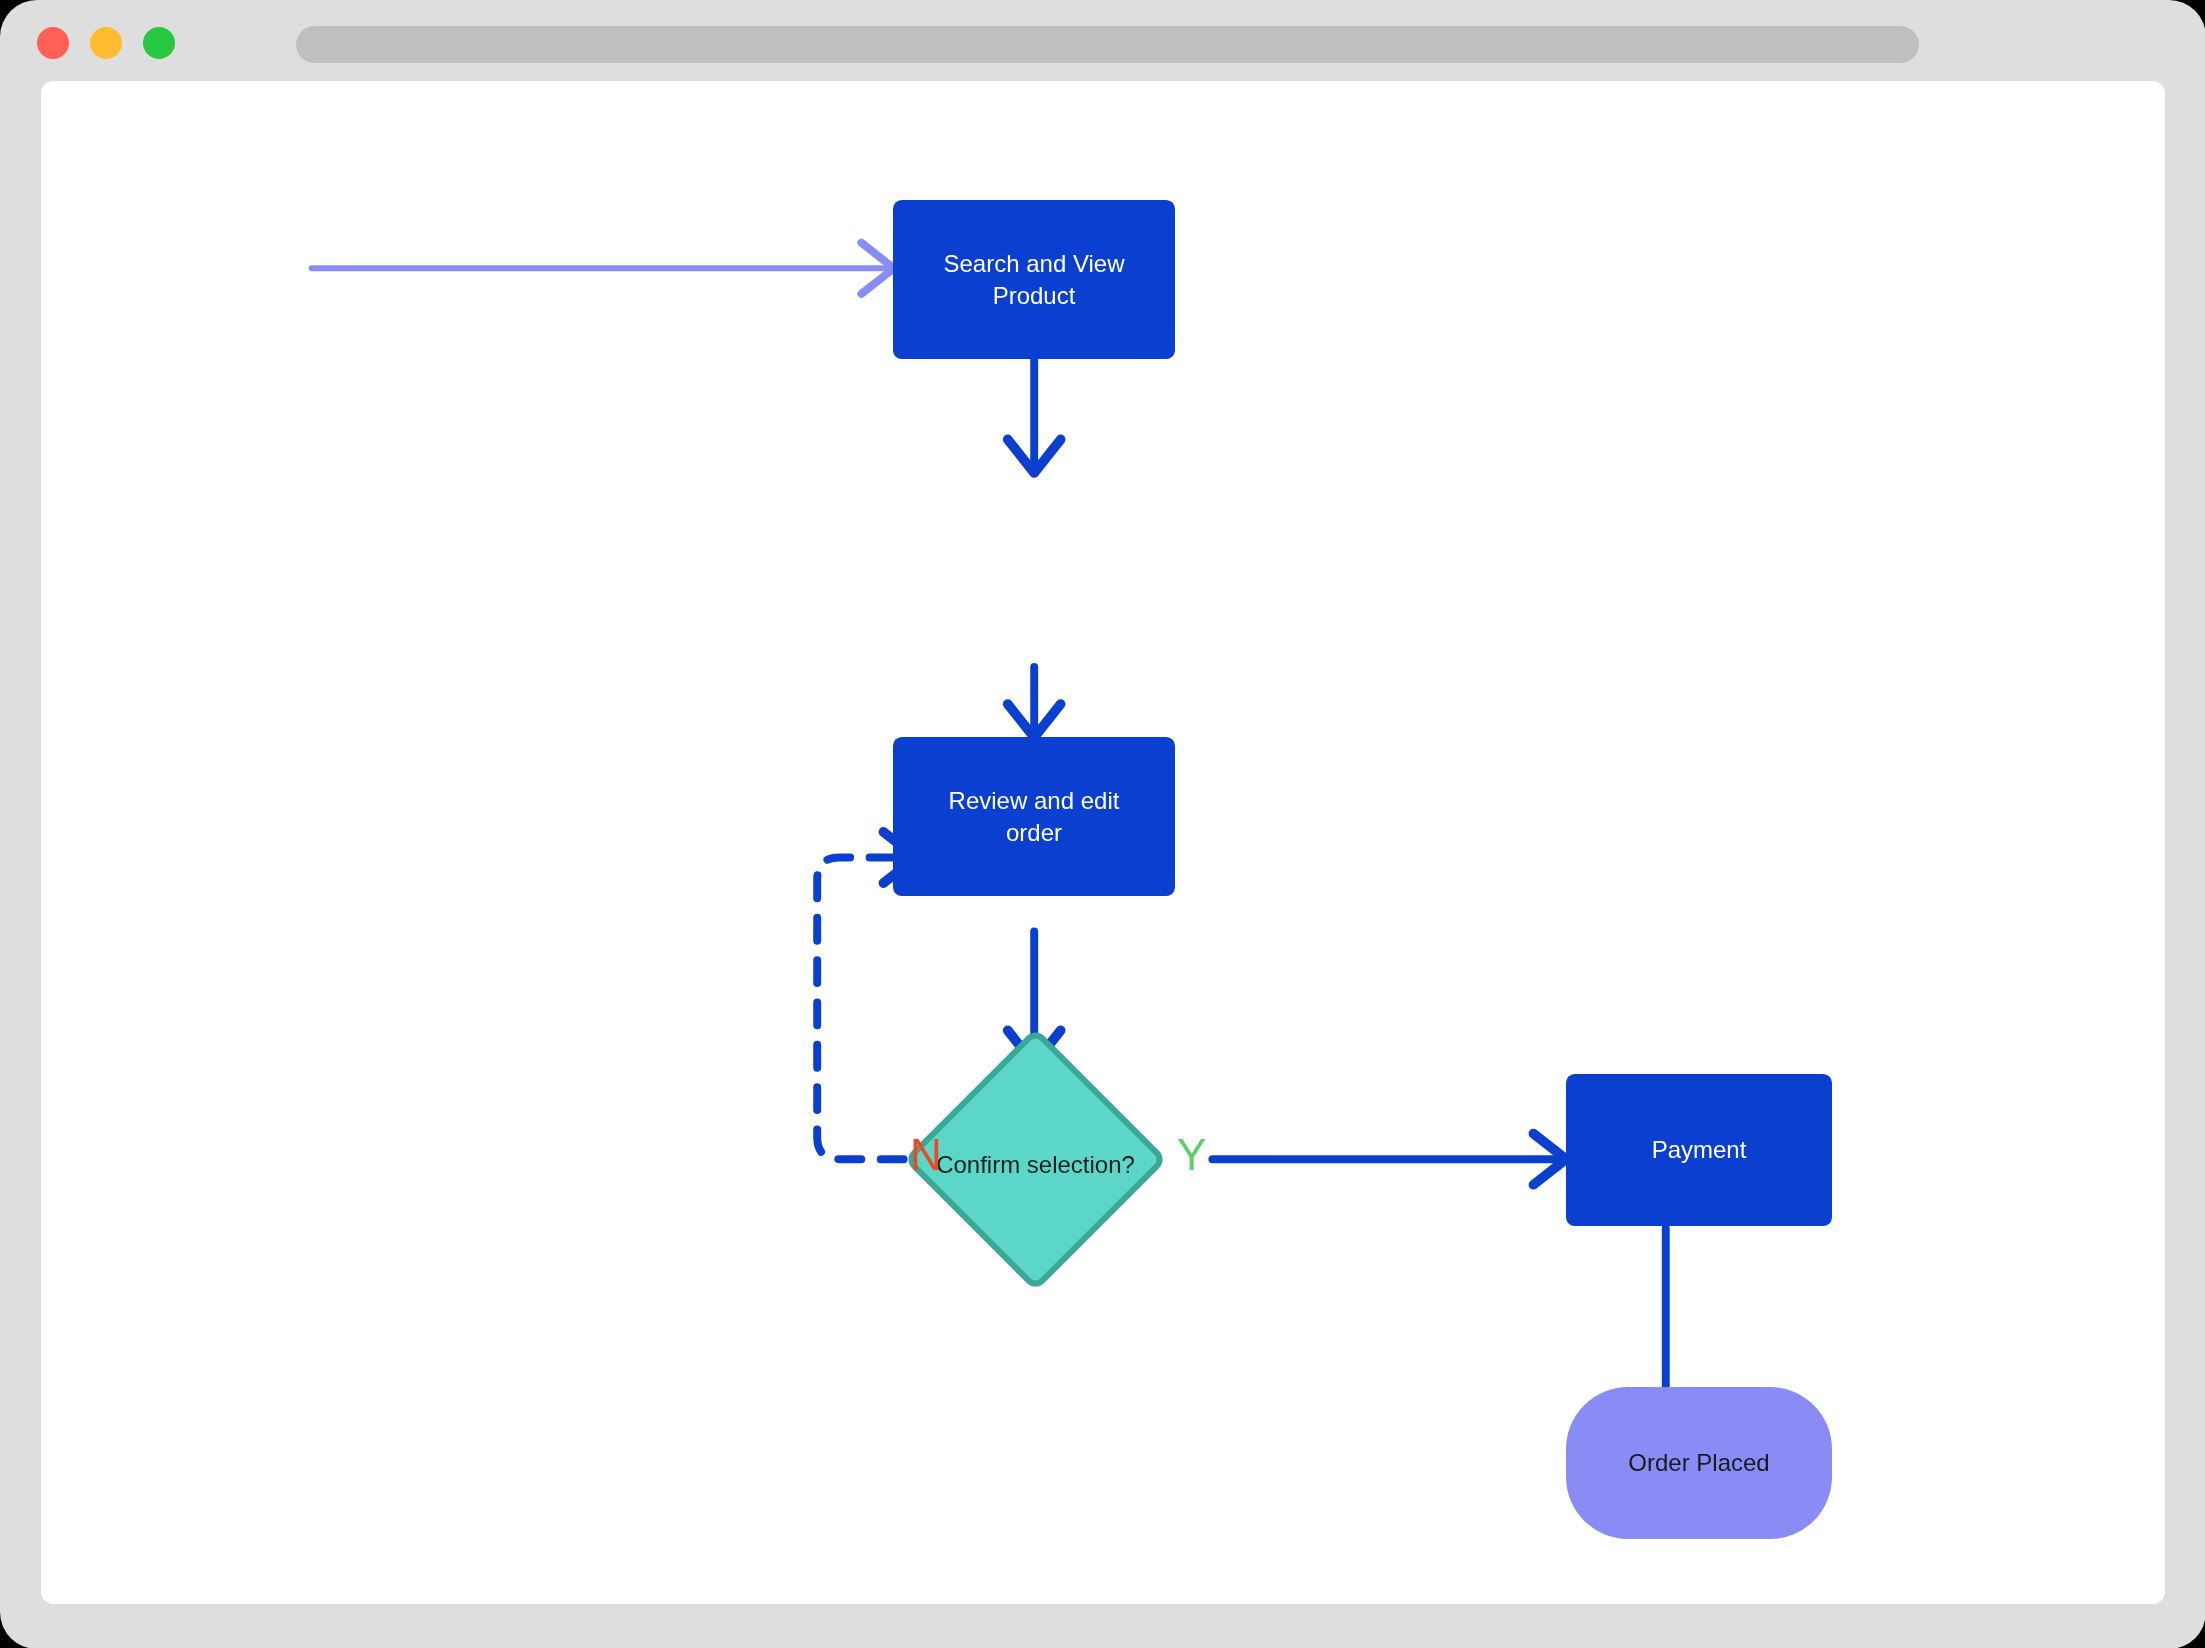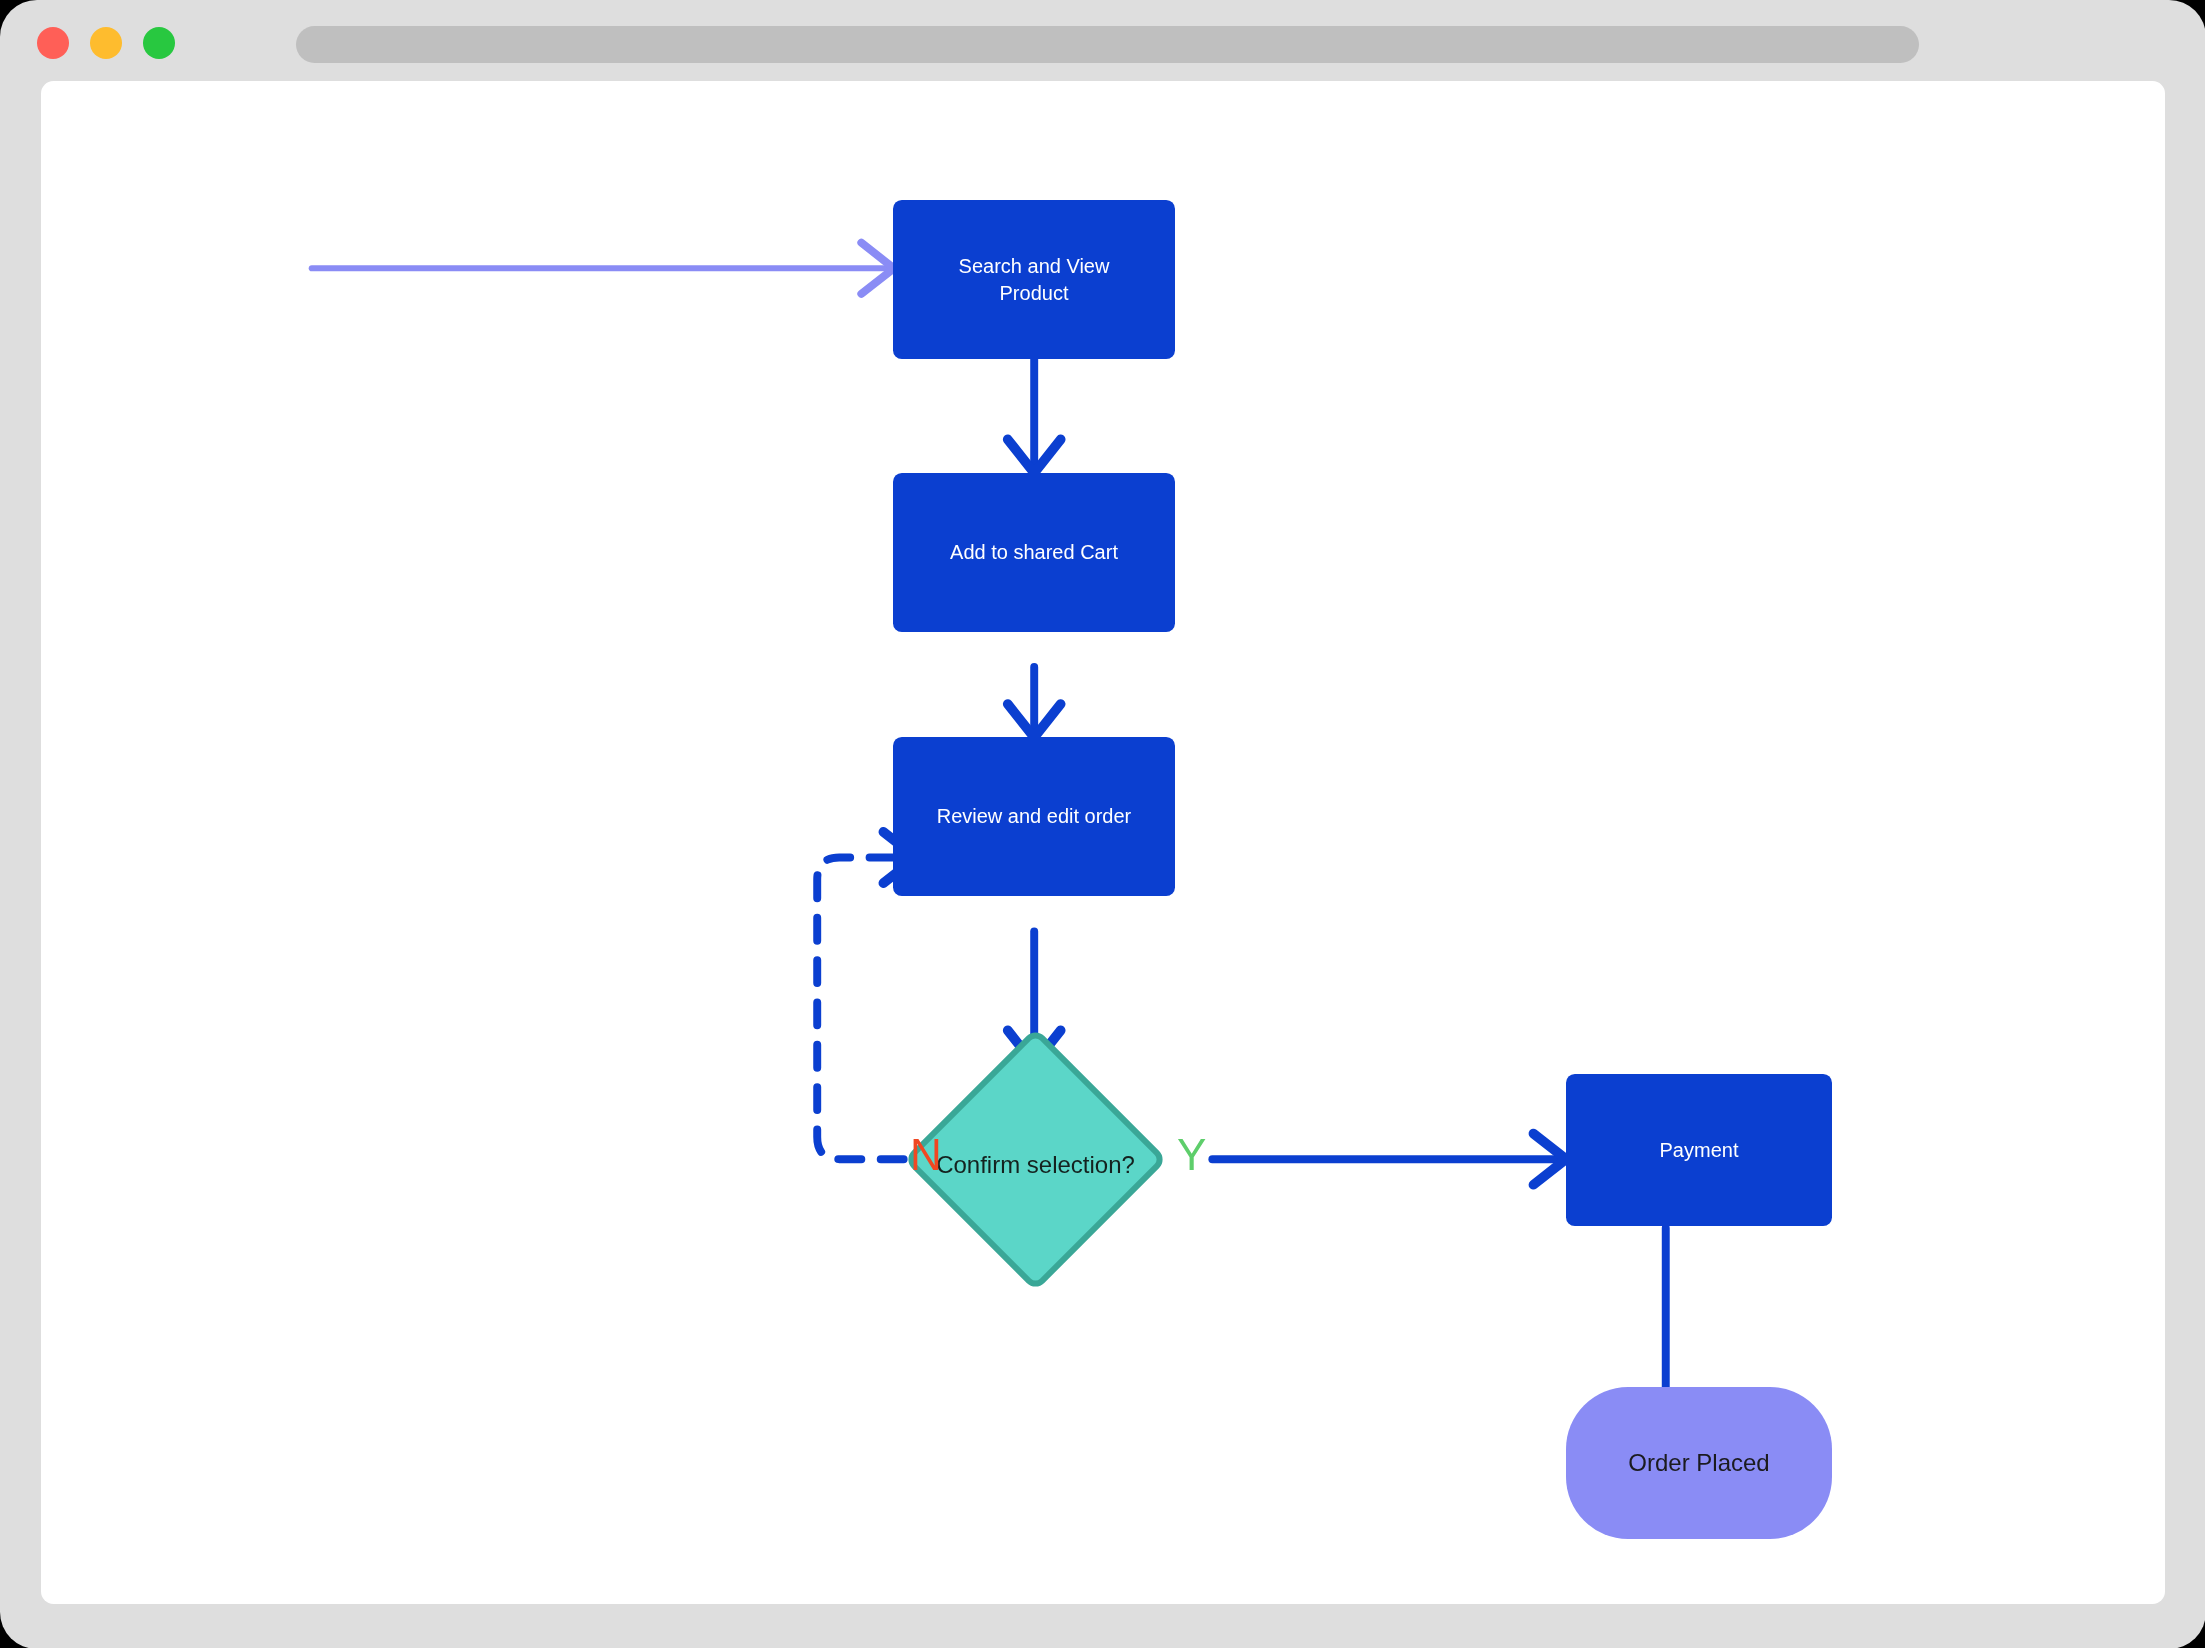--- a/index.html
+++ b/index.html
@@ -91,21 +91,21 @@
     background: #8a8cf5;
     color: #1b1b1f;
     border-radius: 62px;
     font-size: 24px;
   }
 
   .node-process {
     background: #0b3fd0;
     color: #ffffff;
     border-radius: 8.8px;
-    font-size: 20px;
+    font-size: 24px;
     padding: 0 30px;
   }
 
   .node-decision {
     width: 187px;
     height: 187px;
     background: #5bd6c8;
     border: 6.2px solid #3aa797;
     transform: rotate(45deg);
     border-radius: 12.4px;
@@ -182,23 +182,20 @@
         <line x1="1842" y1="1300" x2="1842" y2="1560" stroke="#0b3fd0" stroke-width="9" stroke-linecap="round"></line>
         <polyline points="1812,1530 1842,1568 1872,1530" fill="none" stroke="#0b3fd0" stroke-width="11" stroke-linecap="round" stroke-linejoin="round"></polyline>
       </g>
     </svg>
 
 
     <div class="node node-process" id="node-search" style="left:852px; top:119px; width:282px; height:159px;">
       <span>Search and View Product</span>
     </div>
 
-    <div class="node node-process" id="node-cart" style="left:852px; top:392px; width:282px; height:159px;">
-      <span>Add to shared Cart</span>
-    </div>
 
     <div class="node node-process" id="node-review" style="left:852px; top:656px; width:282px; height:159px;">
       <span>Review and edit order</span>
     </div>
 
     <div class="node node-decision" id="node-confirm" style="left:901px; top:985px;"></div>
     <div class="node-decision-label" id="node-confirm-label" style="left:880px; top:1041px; height:85px;">
       <span>Confirm selection?</span>
     </div>
 

